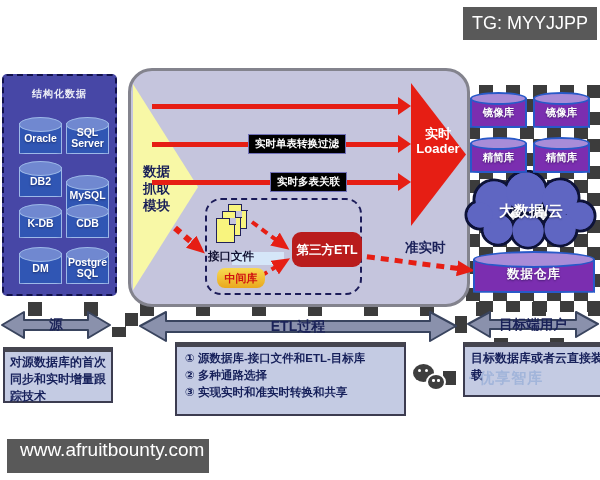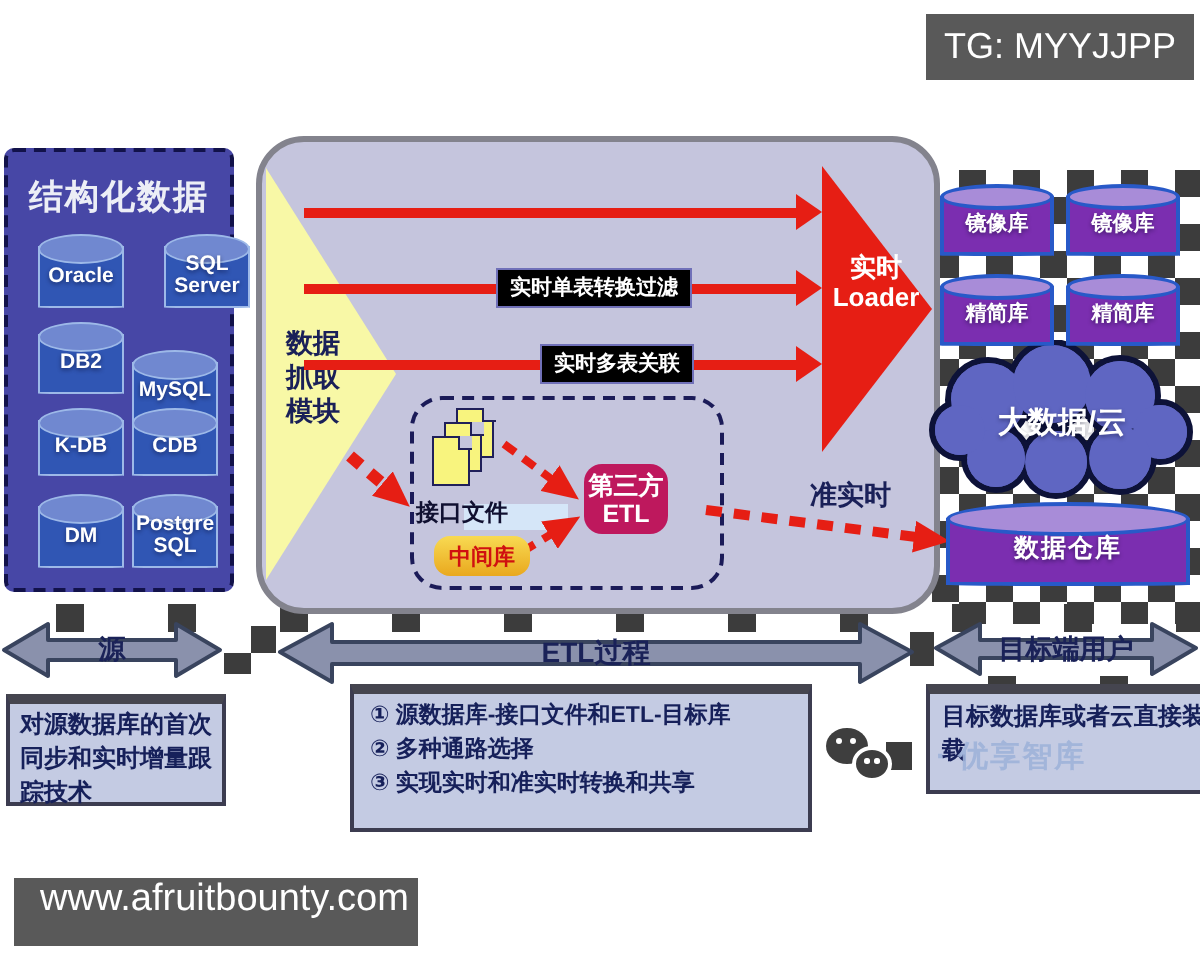--- a/index.html
+++ b/index.html
@@ -18,21 +18,21 @@
   
   .tg-badge{left:463px;top:7px;width:134px;height:33px;background:#595959;color:#fff;
     display:flex;align-items:center;justify-content:center;font-size:18px;z-index:5;}
   .site-bar{left:7px;top:439px;width:202px;height:34px;background:#595959;color:#fff;
     display:flex;align-items:flex-start;padding-left:13px;font-size:19px;z-index:5;box-sizing:border-box;}
 
   
   .src-panel{left:2px;top:74px;width:115px;height:222px;background:#4747a6;
     border:2px dashed #12124a;border-radius:5px;z-index:1;box-sizing:border-box;}
   .src-title{position:absolute;left:0;right:0;top:11px;text-align:center;color:#eceef6;
-    font-weight:bold;font-size:17px;letter-spacing:1px;}
+    font-weight:bold;font-size:10px;letter-spacing:1px;}
 
   
   .cyl{position:absolute;z-index:2;}
   .cyl-top{position:absolute;left:0;right:0;top:0;height:13px;border-radius:50%;z-index:2;}
   .cyl-body{position:absolute;left:0;right:0;top:6px;bottom:0;
     border-radius:0 0 999px 999px / 0 0 9px 9px;}
   .cyl-label{position:absolute;left:0;right:0;top:5px;bottom:0;display:flex;align-items:center;
     justify-content:center;text-align:center;color:#fff;font-weight:bold;font-size:10.5px;
     line-height:11px;z-index:3;text-shadow:0 1px 2px rgba(0,0,30,.45);}
   .cyl.blue .cyl-top{background:#7088d0;border:1px solid #9db9e8;}
@@ -64,21 +64,21 @@
   .files{position:absolute;left:85px;top:133px;width:33px;height:41px;z-index:2;}
   .page{position:absolute;width:19px;height:25px;background:#f8f47e;border:1.5px solid #20205a;box-sizing:border-box;}
   .page::after{content:'';position:absolute;top:-1.5px;right:-1.5px;width:6px;height:6px;
     background:#c5c5dd;border-left:1.5px solid #20205a;border-bottom:1.5px solid #20205a;}
   .hl-strip{position:absolute;left:101px;top:181px;width:52px;height:13px;background:#d5e6f8;z-index:1;}
   .ifiles-label{position:absolute;left:77px;top:178px;width:62px;color:#101030;font-weight:bold;
     font-size:11.5px;z-index:2;white-space:nowrap;}
   .middb{position:absolute;left:86px;top:197px;width:48px;height:20px;
     background:linear-gradient(#f8da52,#e9a81e);border-radius:8px;display:flex;align-items:center;
     justify-content:center;color:#d01010;font-weight:bold;font-size:11px;z-index:2;}
-  .etl3{position:absolute;left:161px;top:161px;width:42px;height:35px;background:#be185d;
+  .etl3{position:absolute;left:161px;top:161px;width:70px;height:35px;background:#b91c1c;
     border-radius:9px;display:flex;align-items:center;justify-content:center;text-align:center;
     color:#fff;font-weight:bold;font-size:12.5px;line-height:14px;z-index:2;}
   .nrt-label{position:absolute;left:274px;top:168px;width:54px;color:#1a2058;font-weight:bold;
     font-size:13.5px;z-index:2;white-space:nowrap;}
   .dash-svg{position:absolute;left:0;top:0;overflow:visible;z-index:2;}
 
   
   .cloud-wrap{left:464px;top:170px;width:134px;height:80px;z-index:1;}
   .cloud-label{position:absolute;left:0;right:0;top:32px;text-align:center;color:#fff;
     font-weight:bold;font-size:15px;z-index:2;text-shadow:0 1px 2px rgba(0,0,30,.4);}
@@ -124,21 +124,21 @@
 </div>
 
 <div class="abs src-panel">
   <div class="src-title">结构化数据</div>
 
   <div class="cyl blue" style="left:15px;top:41px;width:43px;height:37px;">
     <div class="cyl-body"></div>
       <div class="cyl-top"></div>
     <div class="cyl-label">Oracle</div>
   </div>
-  <div class="cyl blue" style="left:62px;top:41px;width:43px;height:37px;margin-left:16px;">
+  <div class="cyl blue" style="left:62px;top:41px;width:43px;height:37px;">
     <div class="cyl-body"></div>
       <div class="cyl-top"></div>
     <div class="cyl-label">SQL Server</div>
   </div>
   <div class="cyl blue" style="left:15px;top:85px;width:43px;height:36px;">
     <div class="cyl-body"></div>
       <div class="cyl-top"></div>
     <div class="cyl-label">DB2</div>
   </div>
   <div class="cyl blue" style="left:62px;top:85px;width:43px;height:36px;margin-top:14px;">

